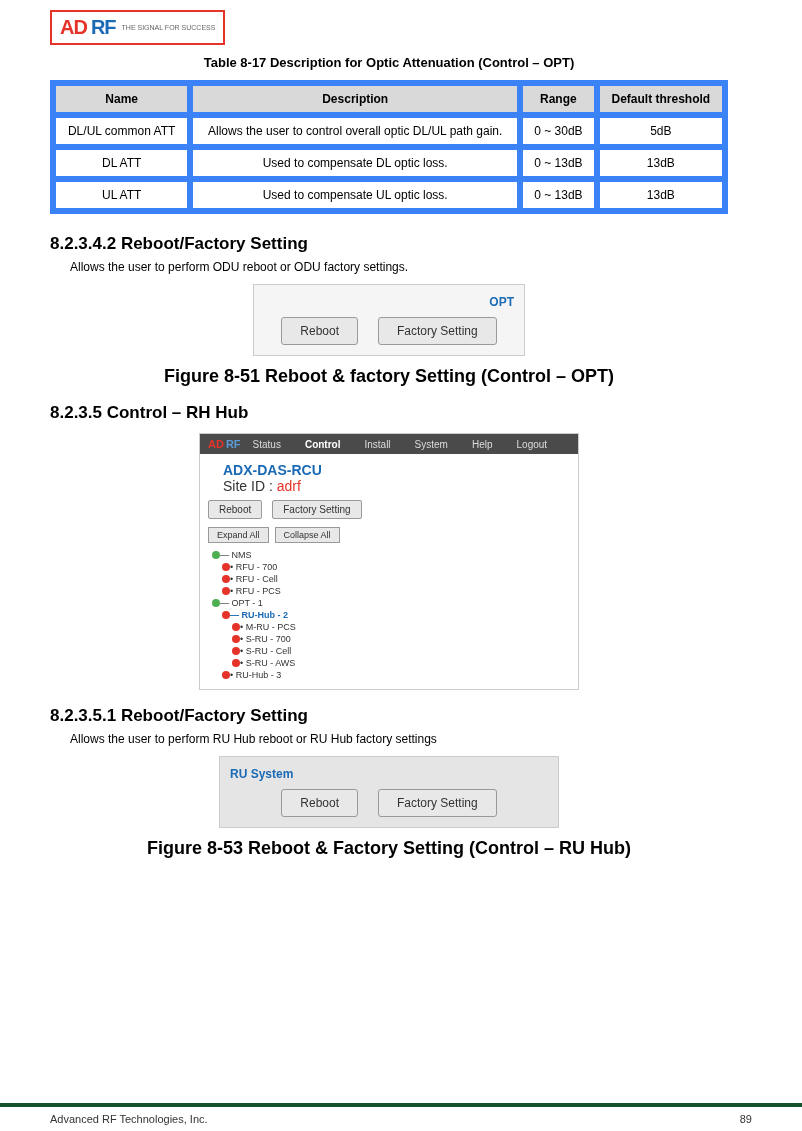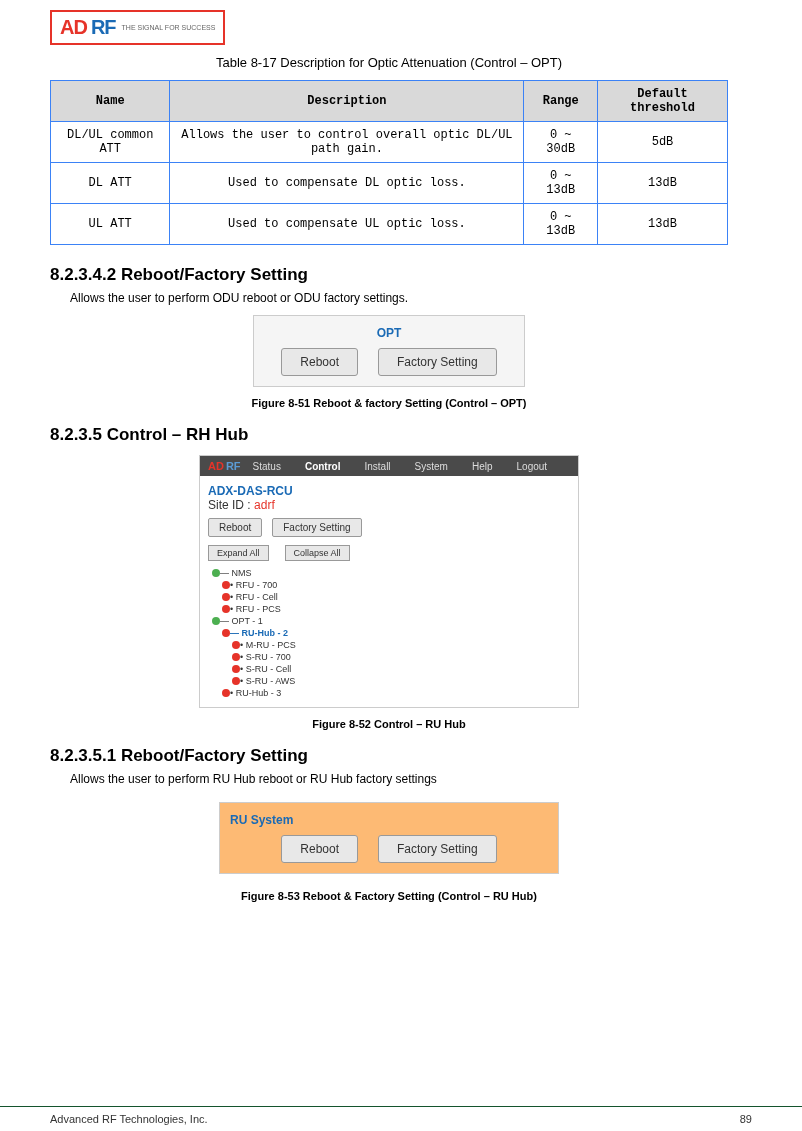--- a/index.html
+++ b/index.html
@@ -46,36 +46,35 @@
     .logo-tagline {
       font-size: 7px;
       color: #666;
       display: block;
       margin-left: 2px;
     }
 
     
     .section-title {
       text-align: center;
-      font-weight: normal;
+      font-weight: bold;
       font-size: 13px;
       margin-bottom: 10px;
     }
 
     table.data-table {
       width: 100%;
       border-collapse: collapse;
       margin-bottom: 20px;
       font-size: 12px;
     }
     table.data-table th, table.data-table td {
-      border: 1px solid #3b82f6;
+      border: 6px solid #3b82f6;
       padding: 6px 10px;
       text-align: center;
-      font-family: Liberation Mono, monospace;
     }
     table.data-table th {
       background: #d9d9d9;
       font-weight: bold;
     }
     table.data-table td.desc {
       text-align: center;
     }
 
     
@@ -92,21 +91,21 @@
     }
 
     
     .screenshot-box {
       border: 1px solid #ccc;
       background: #f5f5f5;
       margin: 10px auto;
       padding: 10px;
       display: flex;
       flex-direction: column;
-      align-items: center;
+      align-items: flex-end;
       width: 272px;
     }
     .screenshot-box .opt-label {
       font-size: 12px;
       color: #1a6ab5;
       font-weight: bold;
       margin-bottom: 8px;
     }
     .btn-row {
       display: flex;
@@ -121,21 +120,21 @@
       padding: 6px 18px;
       font-size: 12px;
       cursor: pointer;
       border-radius: 3px;
       color: #333;
     }
 
     
     .figure-caption {
       text-align: center;
-      font-size: 11px;
+      font-size: 18px;
       margin: 8px 0 16px 0;
     }
     .figure-caption span {
       font-weight: bold;
     }
 
     
     .rh-hub-screenshot {
       border: 1px solid #ccc;
       background: #f0f0f0;
@@ -178,23 +177,24 @@
     }
     .rh-hub-nav-links span.active {
       color: #fff;
       font-weight: bold;
     }
     .rh-hub-content {
       padding: 8px;
       background: #fff;
     }
     .rh-hub-device-info {
-      font-size: 12px;
+      font-size: 14px;
       color: #333;
       margin-bottom: 6px;
+      margin-left: 15px;
     }
     .rh-hub-device-info .device-name {
       color: #1a6ab5;
       font-weight: bold;
     }
     .rh-hub-device-info .site-id {
       color: #e63329;
     }
     .rh-hub-content .btn-row-small {
       display: flex;
@@ -205,21 +205,21 @@
       border: 1px solid #999;
       background: #e8e8e8;
       padding: 3px 10px;
       font-size: 10px;
       cursor: pointer;
       border-radius: 2px;
       color: #333;
     }
     .expand-collapse-row {
       display: flex;
-      gap: 16px;
+      gap: 6px;
       margin-bottom: 6px;
     }
     .expand-collapse-btn {
       border: 1px solid #999;
       background: #e8e8e8;
       padding: 2px 8px;
       font-size: 9px;
       cursor: pointer;
       color: #333;
     }
@@ -244,42 +244,42 @@
     .tree-item .indicator.green {
       background: #4caf50;
     }
     .tree-indent-1 { margin-left: 10px; }
     .tree-indent-2 { margin-left: 20px; }
     .tree-label-blue { color: #1a6ab5; font-weight: bold; }
 
     
     .ru-system-screenshot {
       border: 1px solid #ccc;
-      background: #fdba74;
-      margin: 16px auto;
+      background: #e5e5e5;
+      margin: 10px auto;
       padding: 10px;
       display: flex;
       flex-direction: column;
       align-items: flex-start;
       width: 340px;
     }
     .ru-system-label {
       font-size: 12px;
       color: #1a6ab5;
       font-weight: bold;
       margin-bottom: 8px;
     }
 
     
     .page-footer {
       position: absolute;
       bottom: 0;
       left: 0;
       right: 0;
-      border-top: 1px solid #14532d;
+      border-top: 4px solid #14532d;
       display: flex;
       justify-content: space-between;
       align-items: center;
       padding: 6px 50px;
       font-size: 11px;
       color: #333;
     }
   </style>
 </head>
 <body>
@@ -420,23 +420,20 @@
             <span>• S-RU - AWS</span>
           </div>
           <div class="tree-item tree-indent-1">
             <span class="indicator red"></span>
             <span>• RU-Hub - 3</span>
           </div>
         </div>
     </div>
   </div>
 
-  <div class="figure-caption">
-    <span>Figure 8-52    Control – RU Hub</span>
-  </div>
 
   <div class="section-heading">8.2.3.5.1    Reboot/Factory Setting</div>
   <div class="section-subtext">Allows the user to perform RU Hub reboot or RU Hub factory settings</div>
 
   <div class="ru-system-screenshot">
     <div class="ru-system-label">RU System</div>
     <div class="btn-row">
       <button class="sim-button">Reboot</button>
       <button class="sim-button">Factory Setting</button>
     </div>

